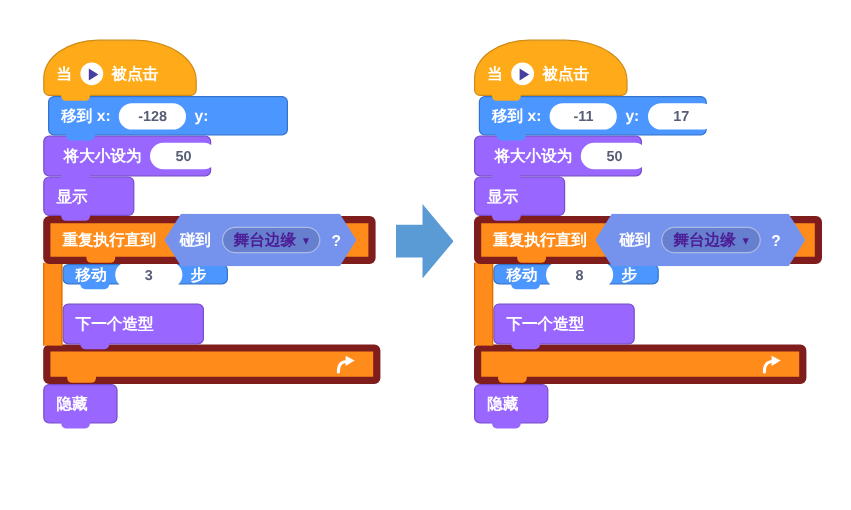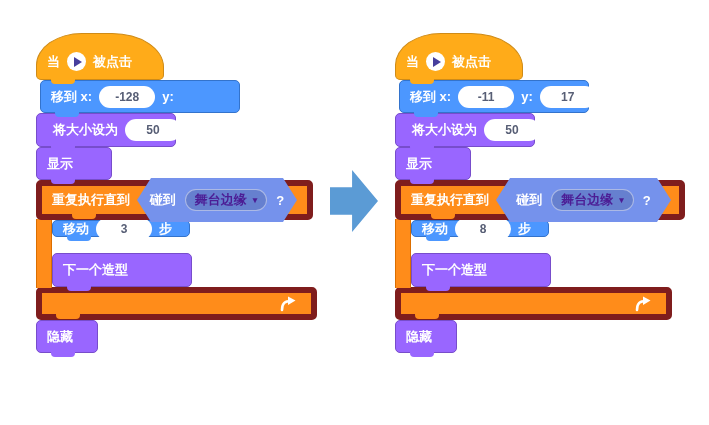--- a/index.html
+++ b/index.html
@@ -26,21 +26,21 @@
   .stack-right .blk-goto{width:190px;}
   .blk-size{left:0;top:113px;width:140px;height:34px;z-index:58;padding-left:16px;}
   .blk-show{left:0;top:147px;width:76px;height:33px;z-index:57;}
   .blk-rtop{left:0;top:180px;height:40px;z-index:56;padding-right:8px;}
   .stack-left  .blk-rtop{width:277px;}
   .stack-right .blk-rtop{width:290px;}
   .blk-rtop.bump::after{left:30px;}
   .blk-arm{position:absolute;left:0;top:219px;width:16px;height:69px;z-index:55;
            background-color:#FF8C1A;border-left:1px solid #DB6E00;border-right:1px solid #DB6E00;box-sizing:border-box;}
   .blk-move{left:16px;top:220px;width:138px;height:17px;z-index:54;}
-  .blk-next{left:16px;top:253px;width:140px;height:34px;z-index:53;text-align:center;}
+  .blk-next{left:16px;top:253px;width:118px;height:34px;z-index:53;text-align:center;}
   .blk-rbot{left:0;top:287px;height:33px;z-index:52;}
   .stack-left  .blk-rbot{width:281px;}
   .stack-right .blk-rbot{width:277px;}
   .blk-hide{left:0;top:320px;width:62px;height:33px;z-index:51;}
 
   .oval{background:#fff;border-radius:12px;height:22px;min-width:40px;padding:0 8px;
         display:flex;align-items:center;justify-content:center;
         color:#575E75;font-size:12px;font-weight:600;}
   .play{width:19px;height:19px;background:#fff;border-radius:50%;
         display:flex;align-items:center;justify-content:center;flex:0 0 auto;}

